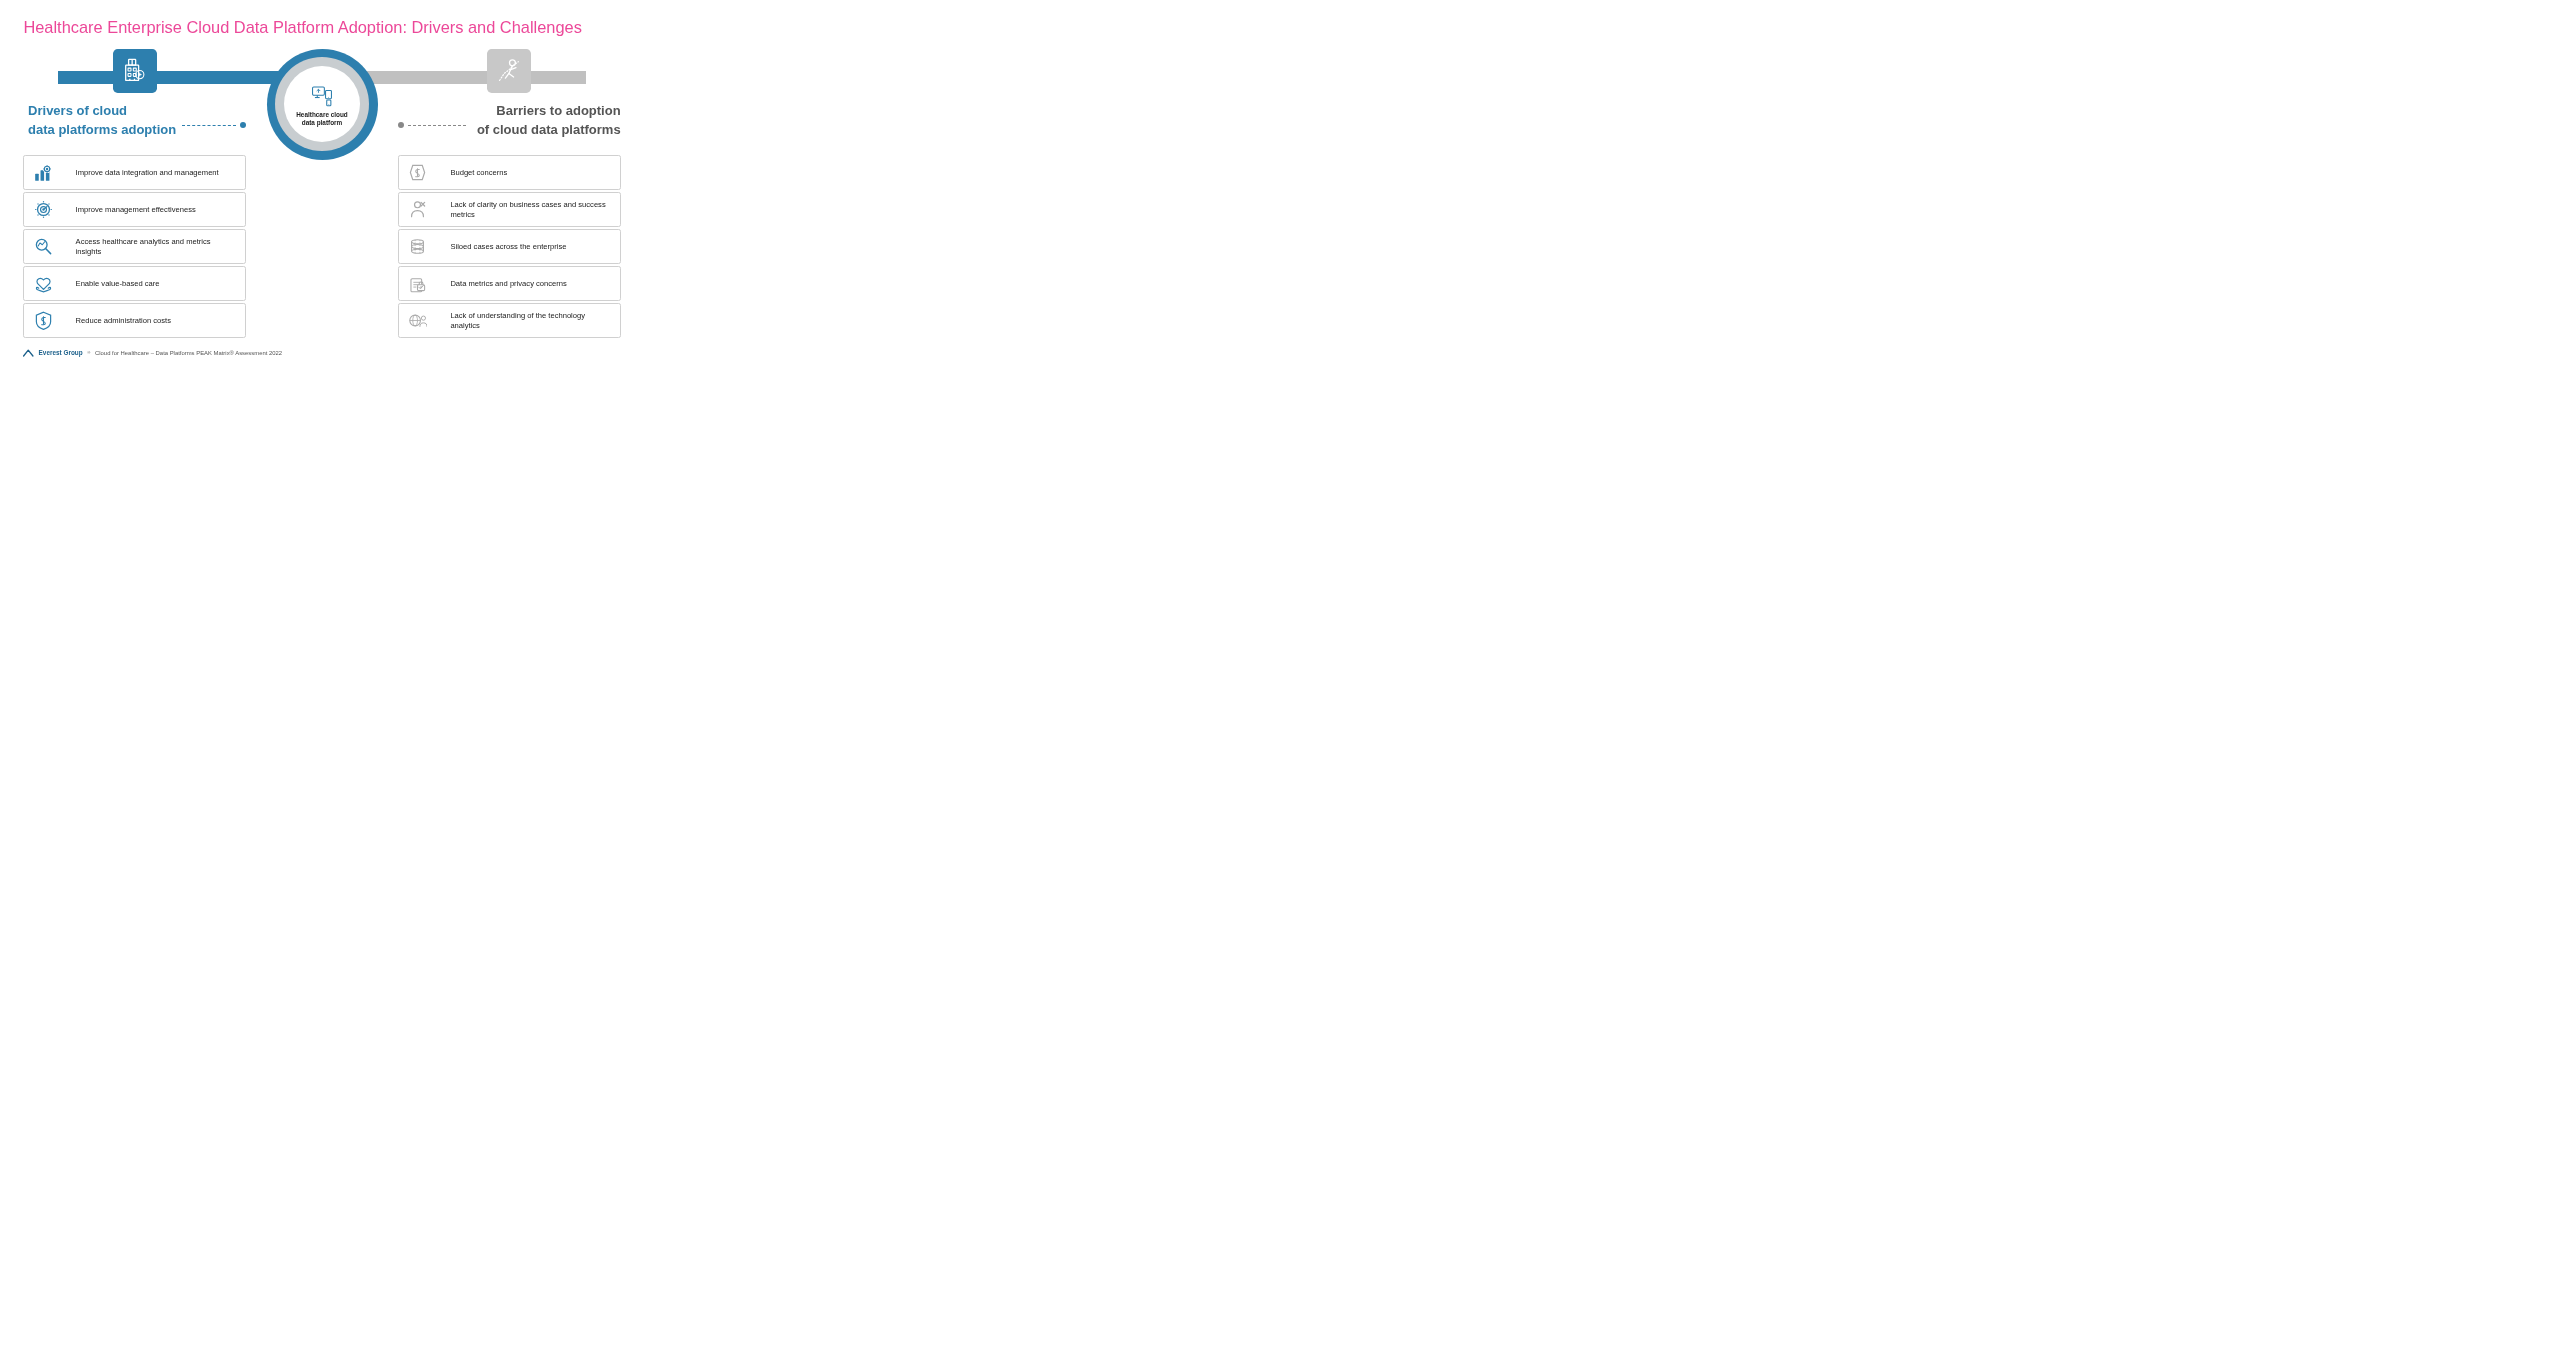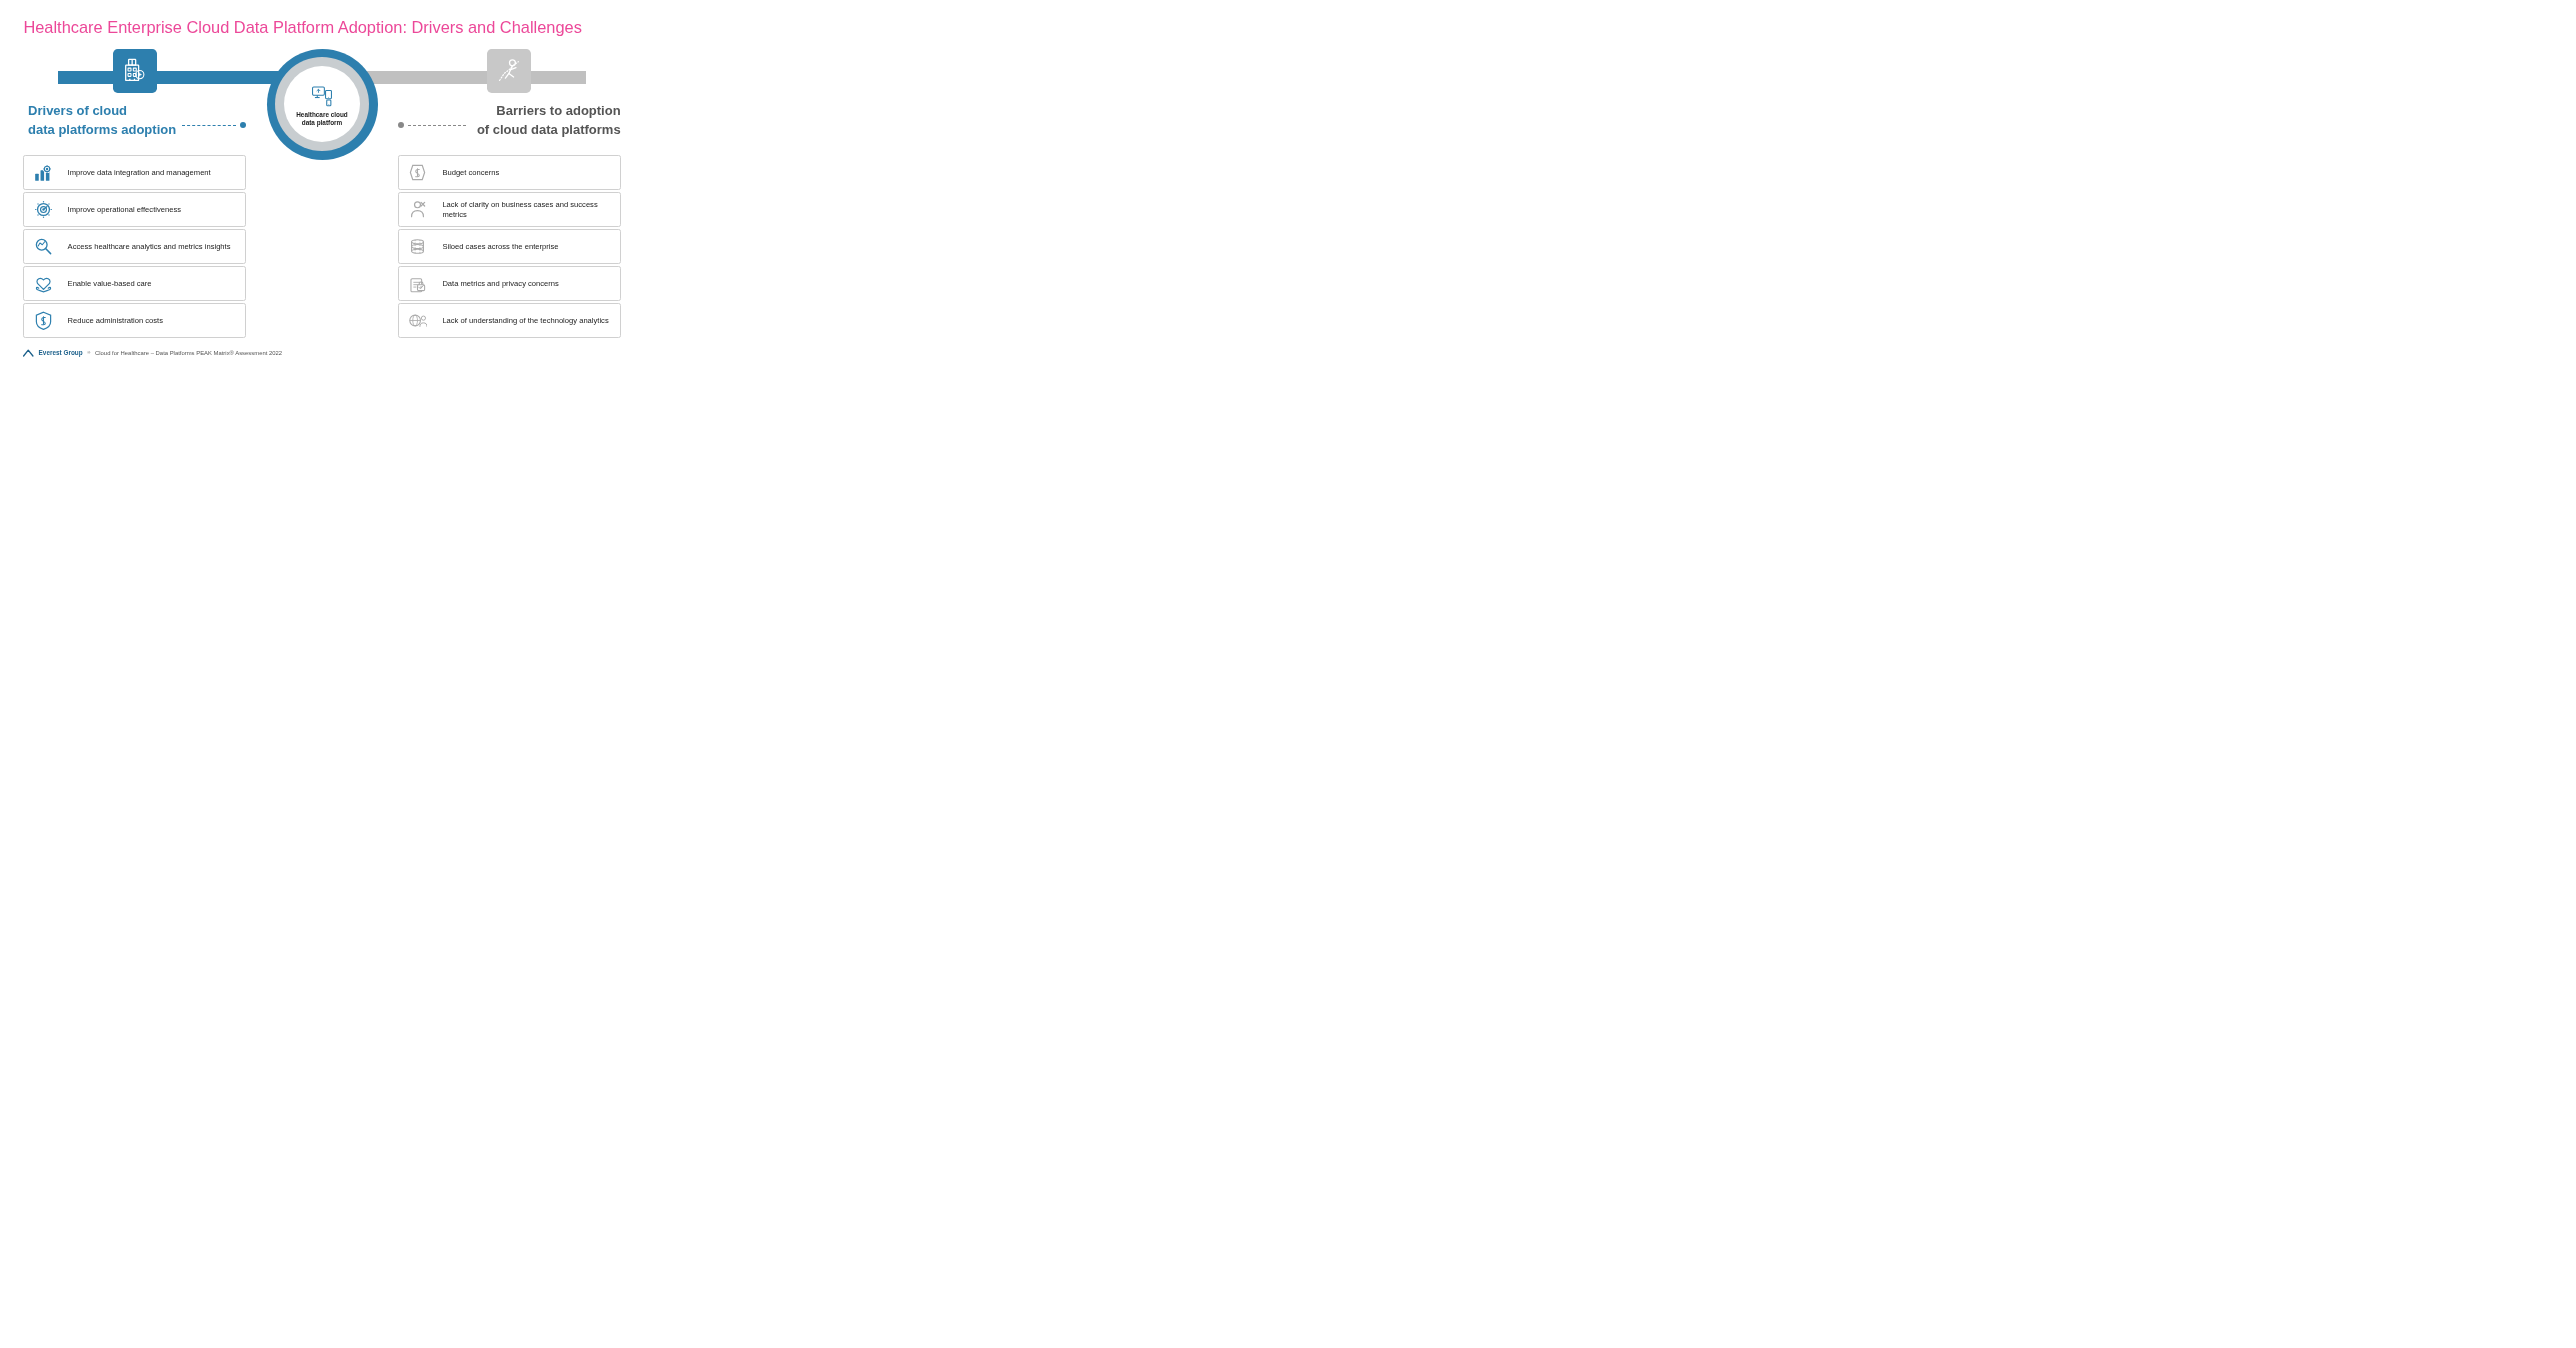--- a/index.html
+++ b/index.html
@@ -138,21 +138,21 @@
     
     .items-list {
       display: flex;
       flex-direction: column;
       gap: 2.3px;
     }
 
     .item-card {
       display: flex;
       align-items: center;
-      gap: 14px;
+      gap: 22px;
       border: 0.6px solid #d0d0d0;
       border-radius: 2.3px;
       padding: 5.9px 8.2px;
       background: #fff;
     }
 
     .item-icon {
       width: 21px;
       height: 21px;
       flex-shrink: 0;
@@ -337,21 +337,21 @@
             <line x1="4" y1="16" x2="2" y2="16" stroke="#2d7fae" stroke-width="2"></line>
             <line x1="28" y1="16" x2="30" y2="16" stroke="#2d7fae" stroke-width="2"></line>
             <line x1="7.5" y1="7.5" x2="6" y2="6" stroke="#2d7fae" stroke-width="2"></line>
             <line x1="24.5" y1="24.5" x2="26" y2="26" stroke="#2d7fae" stroke-width="2"></line>
             <line x1="24.5" y1="7.5" x2="26" y2="6" stroke="#2d7fae" stroke-width="2"></line>
             <line x1="7.5" y1="24.5" x2="6" y2="26" stroke="#2d7fae" stroke-width="2"></line>
 
             <line x1="16" y1="16" x2="22" y2="11" stroke="#2d7fae" stroke-width="1.8" stroke-linecap="round"></line>
           </svg>
         </div>
-        <span class="item-text">Improve operational effectiveness</span>
+        <span class="item-text">Improve management effectiveness</span>
       </div>
 
       <div class="item-card">
         <div class="item-icon">
           <svg viewBox="0 0 32 32" fill="none" xmlns="http://www.w3.org/2000/svg">
 
             <circle cx="13" cy="13" r="9" stroke="#2d7fae" stroke-width="2.2" fill="none"></circle>
             <line x1="19.5" y1="19.5" x2="28" y2="28" stroke="#2d7fae" stroke-width="2.5" stroke-linecap="round"></line>
 
             <polyline points="7,15 10,10 14,13 18,8" stroke="#2d7fae" stroke-width="1.8" fill="none" stroke-linecap="round" stroke-linejoin="round"></polyline>

